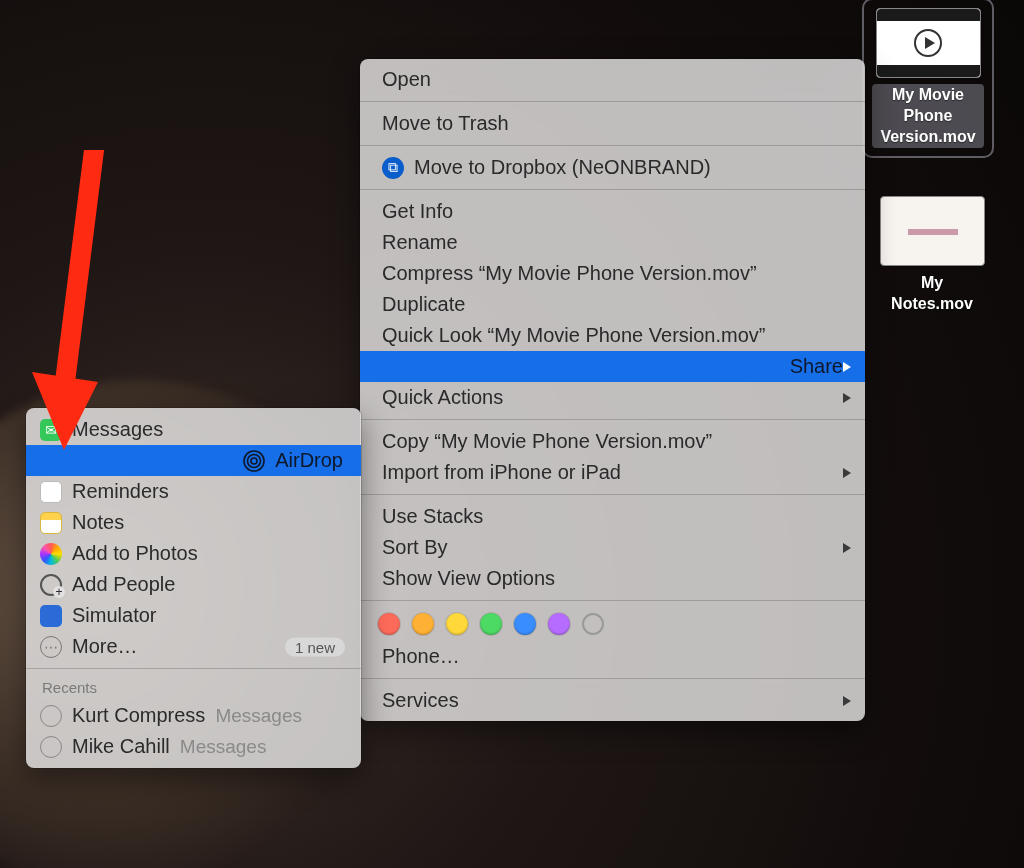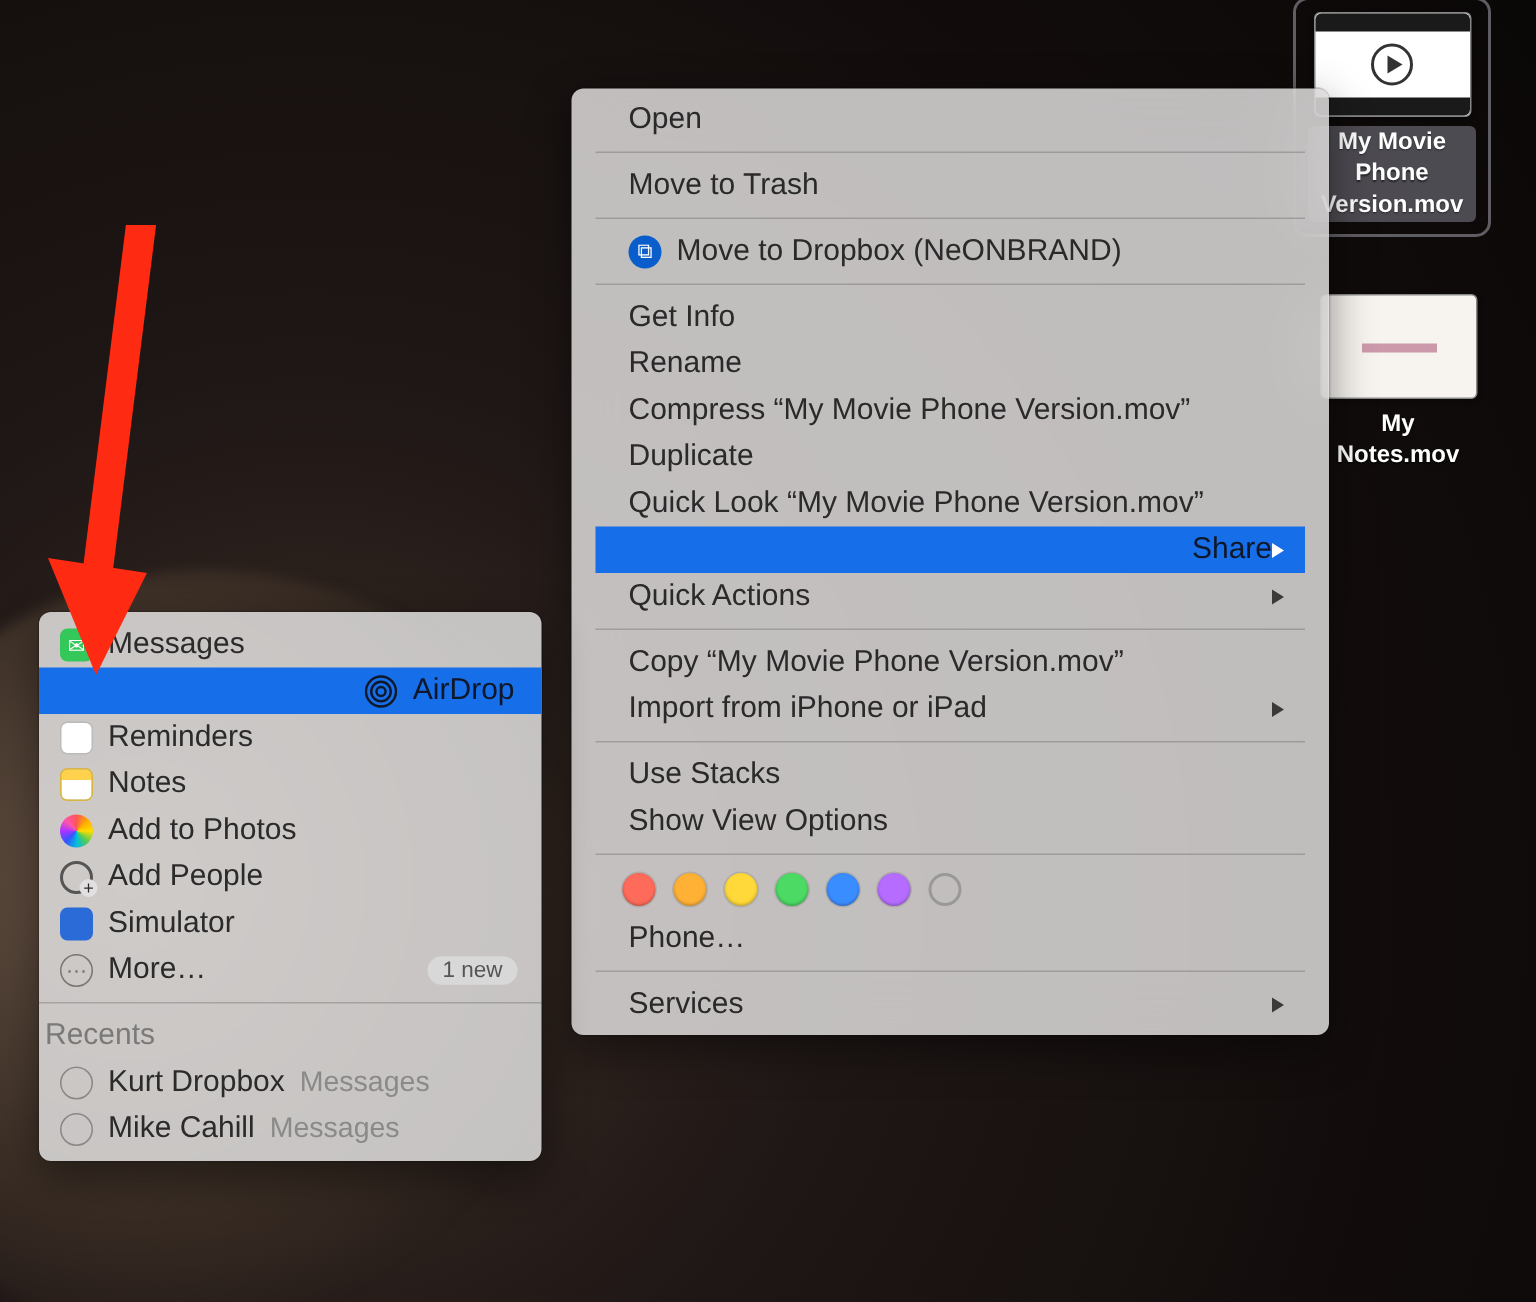--- a/index.html
+++ b/index.html
@@ -66,24 +66,23 @@
     content:""; position:absolute; width:50px;height:6px;background:#c9a; top:32px;left:27px;
   }
 
   
   .menu {
     position: absolute;
     background: rgba(230,228,228,.82);
     backdrop-filter: blur(20px);
     border-radius: 8px;
     box-shadow: 0 10px 30px rgba(0,0,0,.45), 0 0 0 1px rgba(0,0,0,.15);
-    padding: 5px 16px;
+    padding: 5px 0;
     font-size: 20px;
     color: #2a2a2a;
-    margin-left: 21px;
   }
   .menu-item {
     padding: 4px 22px 4px 22px;
     display:flex; align-items:center; gap:10px;
     white-space: nowrap;
     position: relative;
   }
   .menu-item.has-sub::after{
     content:""; position:absolute; right:14px; top:50%; transform:translateY(-50%);
     border-left:8px solid #3a3a3a; border-top:5px solid transparent; border-bottom:5px solid transparent;
@@ -106,21 +105,21 @@
     background: rgba(224,222,222,.86);
     border-radius: 8px;
     box-shadow: 0 10px 30px rgba(0,0,0,.45), 0 0 0 1px rgba(0,0,0,.15);
     padding:6px 0;
     font-size:20px;
     color:#2b2b2b;
     width: 335px;
   }
   .submenu .menu-item{ padding:4px 18px 4px 14px;}
   .submenu .section-label{
-    padding:4px 4px; color:#7a7a7a; font-size:20px;
+    padding:4px 16px; color:#7a7a7a; font-size:15px;
   }
   .submenu .menu-item .suffix{
     color:#8a8a8a; font-size:19px;
   }
   .badge{
     position:absolute; right:16px; top:50%; transform:translateY(-50%);
     background:#d9d8d8; border-radius:11px; padding:1px 10px; font-size:15px; color:#555;
   }
 
   
@@ -210,20 +209,23 @@
     <div class="menu-item">
       <span>Copy “My Movie Phone Version.mov”</span>
     </div>
     <div class="menu-item has-sub">
       <span>Import from iPhone or iPad</span>
     </div>
     <div class="menu-sep"></div>
     <div class="menu-item">
       <span>Use Stacks</span>
     </div>
+    <div class="menu-item has-sub">
+      <span>Sort By</span>
+    </div>
     <div class="menu-item">
       <span>Show View Options</span>
     </div>
     <div class="menu-sep"></div>
     <div class="tag-row">
       <span class="tag-dot" style="background: rgb(255, 107, 91);"></span>
       <span class="tag-dot" style="background: rgb(255, 177, 53);"></span>
       <span class="tag-dot" style="background: rgb(255, 217, 58);"></span>
       <span class="tag-dot" style="background: rgb(76, 217, 100);"></span>
       <span class="tag-dot" style="background: rgb(58, 141, 255);"></span>
@@ -292,21 +294,21 @@
       </span>
       <span>More…</span>
       <span class="badge">1 new</span>
     </div>
     <div class="menu-sep"></div>
     <div class="section-label">Recents</div>
     <div class="menu-item">
       <span class="icon">
         <span class="ic ic-bubble"></span>
       </span>
-      <span>Kurt Dropbox</span>
+      <span>Kurt Compress</span>
       <span class="suffix"> Messages</span>
     </div>
     <div class="menu-item">
       <span class="icon">
         <span class="ic ic-bubble"></span>
       </span>
       <span>Mike Cahill</span>
       <span class="suffix"> Messages</span>
     </div>
   </div>

